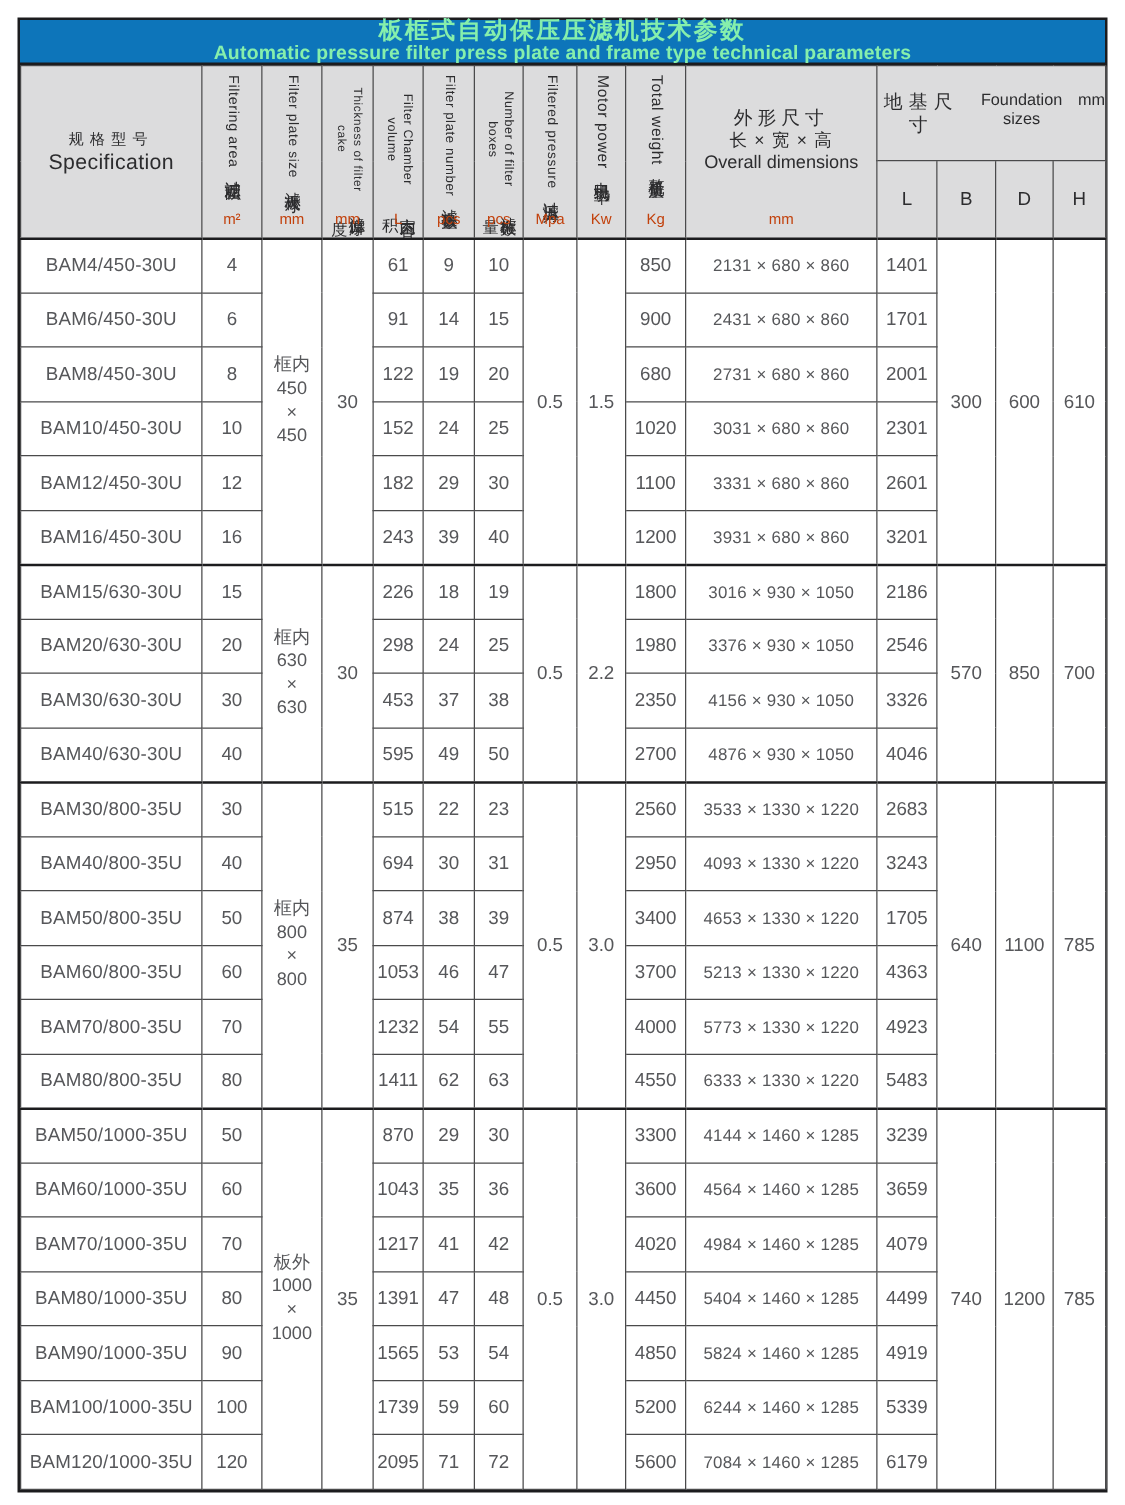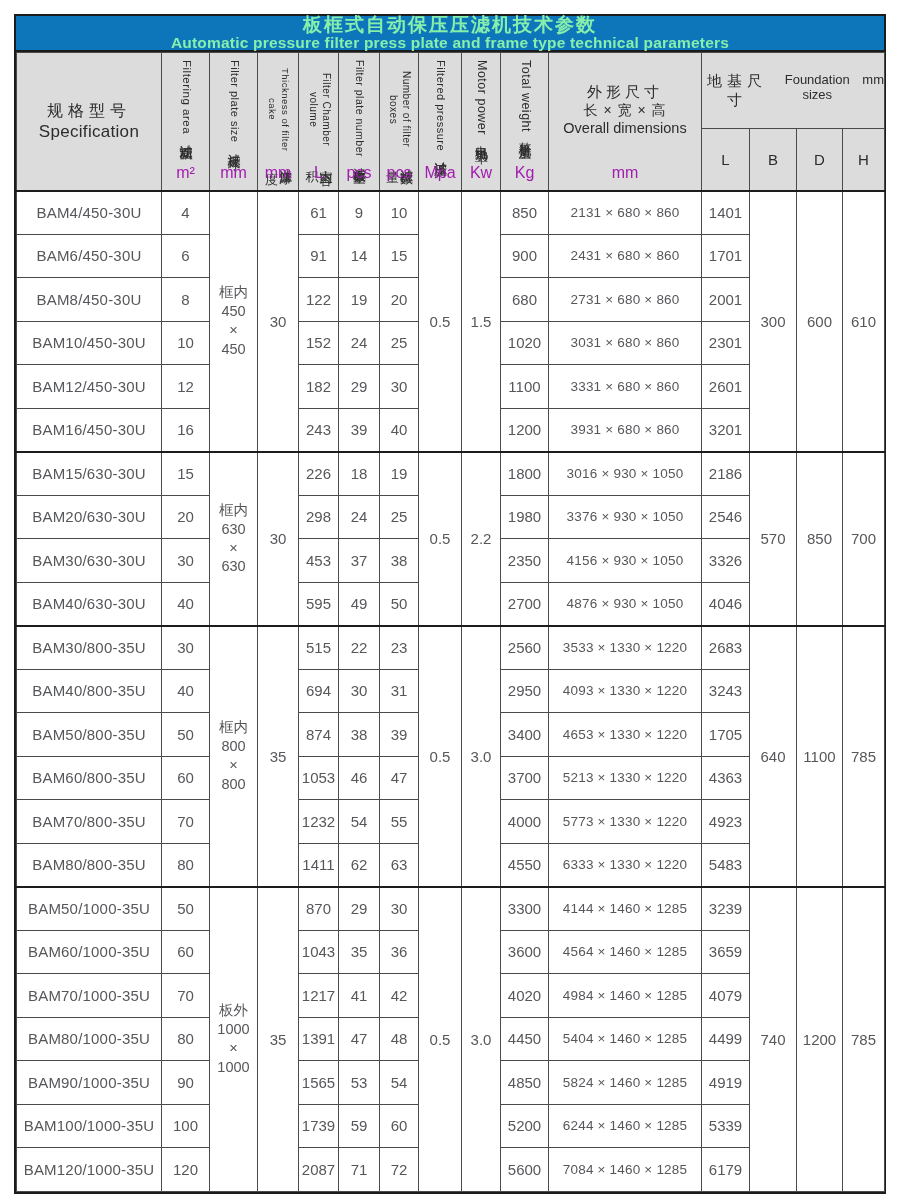--- a/index.html
+++ b/index.html
@@ -39,41 +39,41 @@
   }
   th,td{
     border:1px solid var(--border);
     text-align:center;vertical-align:middle;
     padding:0;overflow:visible;
   }
   thead th{background:var(--head-bg);color:var(--head-text);font-weight:normal;}
   thead tr.h1{height:76px;}
   thead tr.h2{height:62px;}
   
-  th.spec .s-zh{font-size:16px;letter-spacing:5px;}
+  th.spec .s-zh{font-size:12px;letter-spacing:5px;}
   th.spec .s-en{font-size:17px;letter-spacing:0.3px;}
   
   .thwrap{
     height:132px;display:flex;flex-direction:column;align-items:center;
   }
   .vhead{
     flex:1 1 auto;
     writing-mode:vertical-rl;
     display:flex;
     padding-top:5px;
     line-height:1;
   }
   .vhead .ven{font-size:11.5px;letter-spacing:0.5px;line-height:13px;}
   .vhead .vzh{font-size:13px;letter-spacing:1.5px;line-height:14px;}
   th.sz17 .ven{font-size:11px;}
   th.sz19 .ven{font-size:10.5px;}
   th.sz21 .ven{font-size:10px;}
   th.sz24 .ven{font-size:9.5px;}
   th.szbig .ven{font-size:12.5px;}
-  .unit{font-size:16px;padding-bottom:5px;color:#a21caf;}
+  .unit{font-size:12px;padding-bottom:5px;color:#c2410c;}
   
   .dims-block{flex:1 1 auto;display:flex;flex-direction:column;justify-content:center;gap:0;}
   .dims-block .d-zh{font-size:15px;letter-spacing:4px;}
   .dims-block .d-f{font-size:14px;letter-spacing:1px;}
   .dims-block .d-en{font-size:14.5px;}
   
   th.found{vertical-align:middle;}
   .found-block{display:flex;flex-direction:row;justify-content:center;gap:2px;padding:4px 0;}
   .found-block .f-zh{font-size:15px;letter-spacing:5px;}
   .found-block .f-en{font-size:13px;}
@@ -485,21 +485,21 @@
             <td class="num">1739</td>
             <td class="num">59</td>
             <td class="num">60</td>
             <td class="num">5200</td>
             <td class="dims">6244 × 1460 × 1285</td>
             <td class="num">5339</td>
           </tr>
           <tr>
             <td class="model">BAM120/1000-35U</td>
             <td class="num">120</td>
-            <td class="num">2087</td>
+            <td class="num">2095</td>
             <td class="num">71</td>
             <td class="num">72</td>
             <td class="num">5600</td>
             <td class="dims">7084 × 1460 × 1285</td>
             <td class="num">6179</td>
           </tr>
         </tbody>
     </table>
 
   </div>

